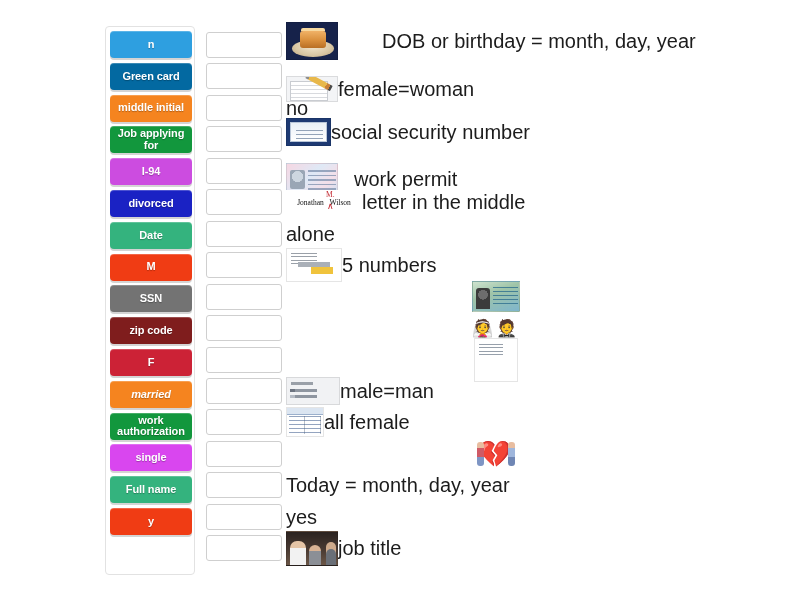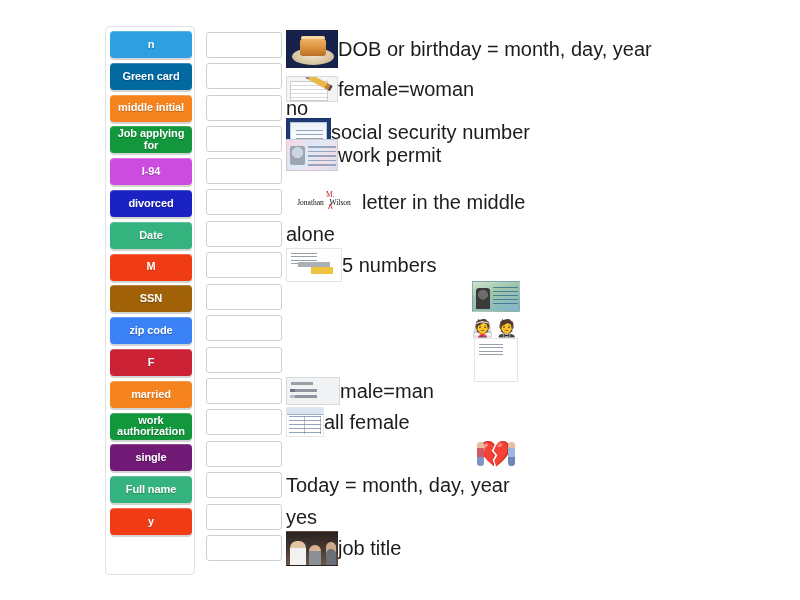--- a/index.html
+++ b/index.html
@@ -268,36 +268,36 @@
     </div>
     <div class="tile" style="background: rgb(26, 34, 196);">
       <span>divorced</span>
     </div>
     <div class="tile" style="background: rgb(52, 179, 126);">
       <span>Date</span>
     </div>
     <div class="tile" style="background: rgb(240, 60, 20);">
       <span>M</span>
     </div>
-    <div class="tile" style="background: #a16207; justify-content: flex-end;">
+    <div class="tile" style="background: #737373; justify-content: flex-end;">
       <span>SSN</span>
     </div>
-    <div class="tile" style="background: #3b82f6;">
+    <div class="tile" style="background: #7f1d1d;">
       <span>zip code</span>
     </div>
     <div class="tile" style="background: rgb(204, 34, 54);">
       <span>F</span>
     </div>
-    <div class="tile" style="background: rgb(245, 132, 31);">
+    <div class="tile" style="background: rgb(245, 132, 31); font-style: italic;">
       <span>married</span>
     </div>
     <div class="tile" style="background: rgb(18, 151, 61);">
       <span>work authorization</span>
     </div>
-    <div class="tile" style="background: #701a75;">
+    <div class="tile" style="background: #d946ef;">
       <span>single</span>
     </div>
     <div class="tile" style="background: rgb(52, 179, 126);">
       <span>Full name</span>
     </div>
     <div class="tile" style="background: rgb(240, 60, 20);">
       <span>y</span>
     </div>
   </div>
 
@@ -315,36 +315,36 @@
     <div class="dropbox" style="top: 346.5px;"></div>
     <div class="dropbox" style="top: 377.95px;"></div>
     <div class="dropbox" style="top: 409.4px;"></div>
     <div class="dropbox" style="top: 440.85px;"></div>
     <div class="dropbox" style="top: 472.3px;"></div>
     <div class="dropbox" style="top: 503.75px;"></div>
     <div class="dropbox" style="top: 535.2px;"></div>
   </div>
 
 <div id="prompt-layer">
-    <div class="prompt" style="top: 33px;">
+    <div class="prompt" style="top: 25px; gap: 44px;">
       <div class="thumb th-cake"></div>
       <span class="prompt-text">DOB or birthday = month, day, year</span>
     </div>
     <div class="prompt" style="top: 73px;">
       <div class="thumb th-pencil"></div>
       <span class="prompt-text">female=woman</span>
     </div>
     <div class="prompt" style="top: 91.9px;">
       <span class="prompt-text">no</span>
     </div>
     <div class="prompt" style="top: 116px;">
       <div class="thumb th-ssn"></div>
       <span class="prompt-text">social security number</span>
     </div>
-    <div class="prompt" style="top: 139px;">
+    <div class="prompt" style="top: 163px; gap: 16px;">
       <div class="thumb th-permit"></div>
       <span class="prompt-text">work permit</span>
     </div>
     <div class="prompt" style="top: 186.25px;">
       <div class="thumb th-sign"><span>Jonathan</span>&nbsp;&nbsp;&nbsp;<span>Wilson</span><span class="mid">M.</span><span class="caret">∧</span></div>
       <span class="prompt-text">letter in the middle</span>
     </div>
     <div class="prompt" style="top: 217.7px;">
       <span class="prompt-text">alone</span>
     </div>

